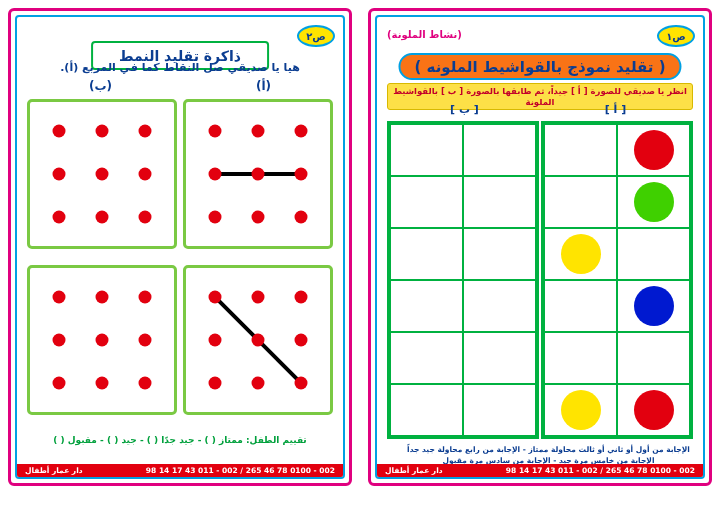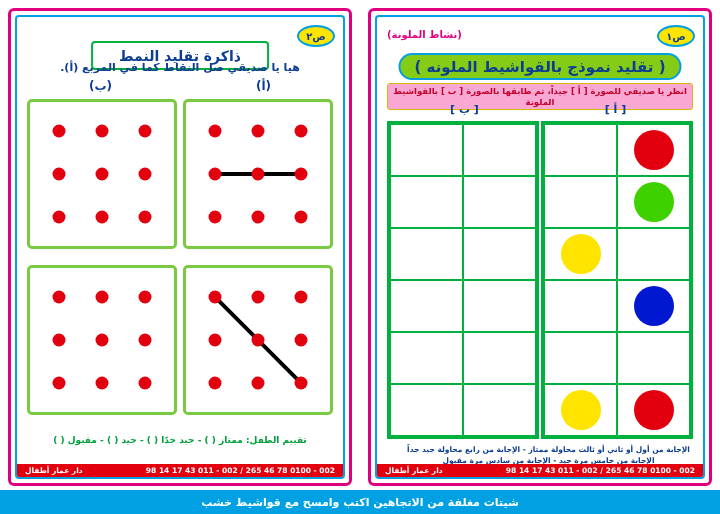--- a/index.html
+++ b/index.html
@@ -61,32 +61,32 @@
     color: #e2000f;
     letter-spacing: 0px;
   }
   .title-sub-wrap {
     position: absolute;
     left: 50%;
     transform: translateX(-50%);
     border: 2px solid #00a0e3;
     border-radius: 14px;
     padding: 2px 14px;
-    background: #84cc16;
+    background: #f97316;
   }
   .title-sub {
     font-size: 15px;
     font-weight: bold;
     color: #0b3d91;
     white-space: nowrap;
   }
   .instr-band {
     position: absolute;
     left: 10px; right: 10px;
-    background: #f9a8d4;
+    background: #fde047;
     border: 1px solid #d8b900;
     border-radius: 3px;
     text-align: center;
     font-size: 8.5px;
     font-weight: bold;
     color: #c2002a;
     padding: 2px 2px;
     line-height: 1.25;
   }
   .col-label {
@@ -360,17 +360,14 @@
       <div class="rate-line" style="top:418px;">تقييم الطفل: ممتاز (   ) - جيد جدًا (   ) - جيد (   ) - مقبول (   )</div>
 
       <div class="contact-bar" style="bottom:0;">
         <span>002 - 0100 78 46 265  /  002 - 011 43 17 14 98</span>
         <span>دار عمار أطفال</span>
       </div>
 
     </div>
   </div>
 
-  <div id="bottom-strip">
-    <span>شيتات مغلفة من الاتجاهين اكتب وامسح مع قواشيط خشب</span>
-  </div>
 
 </div>
 
 </body></html>

